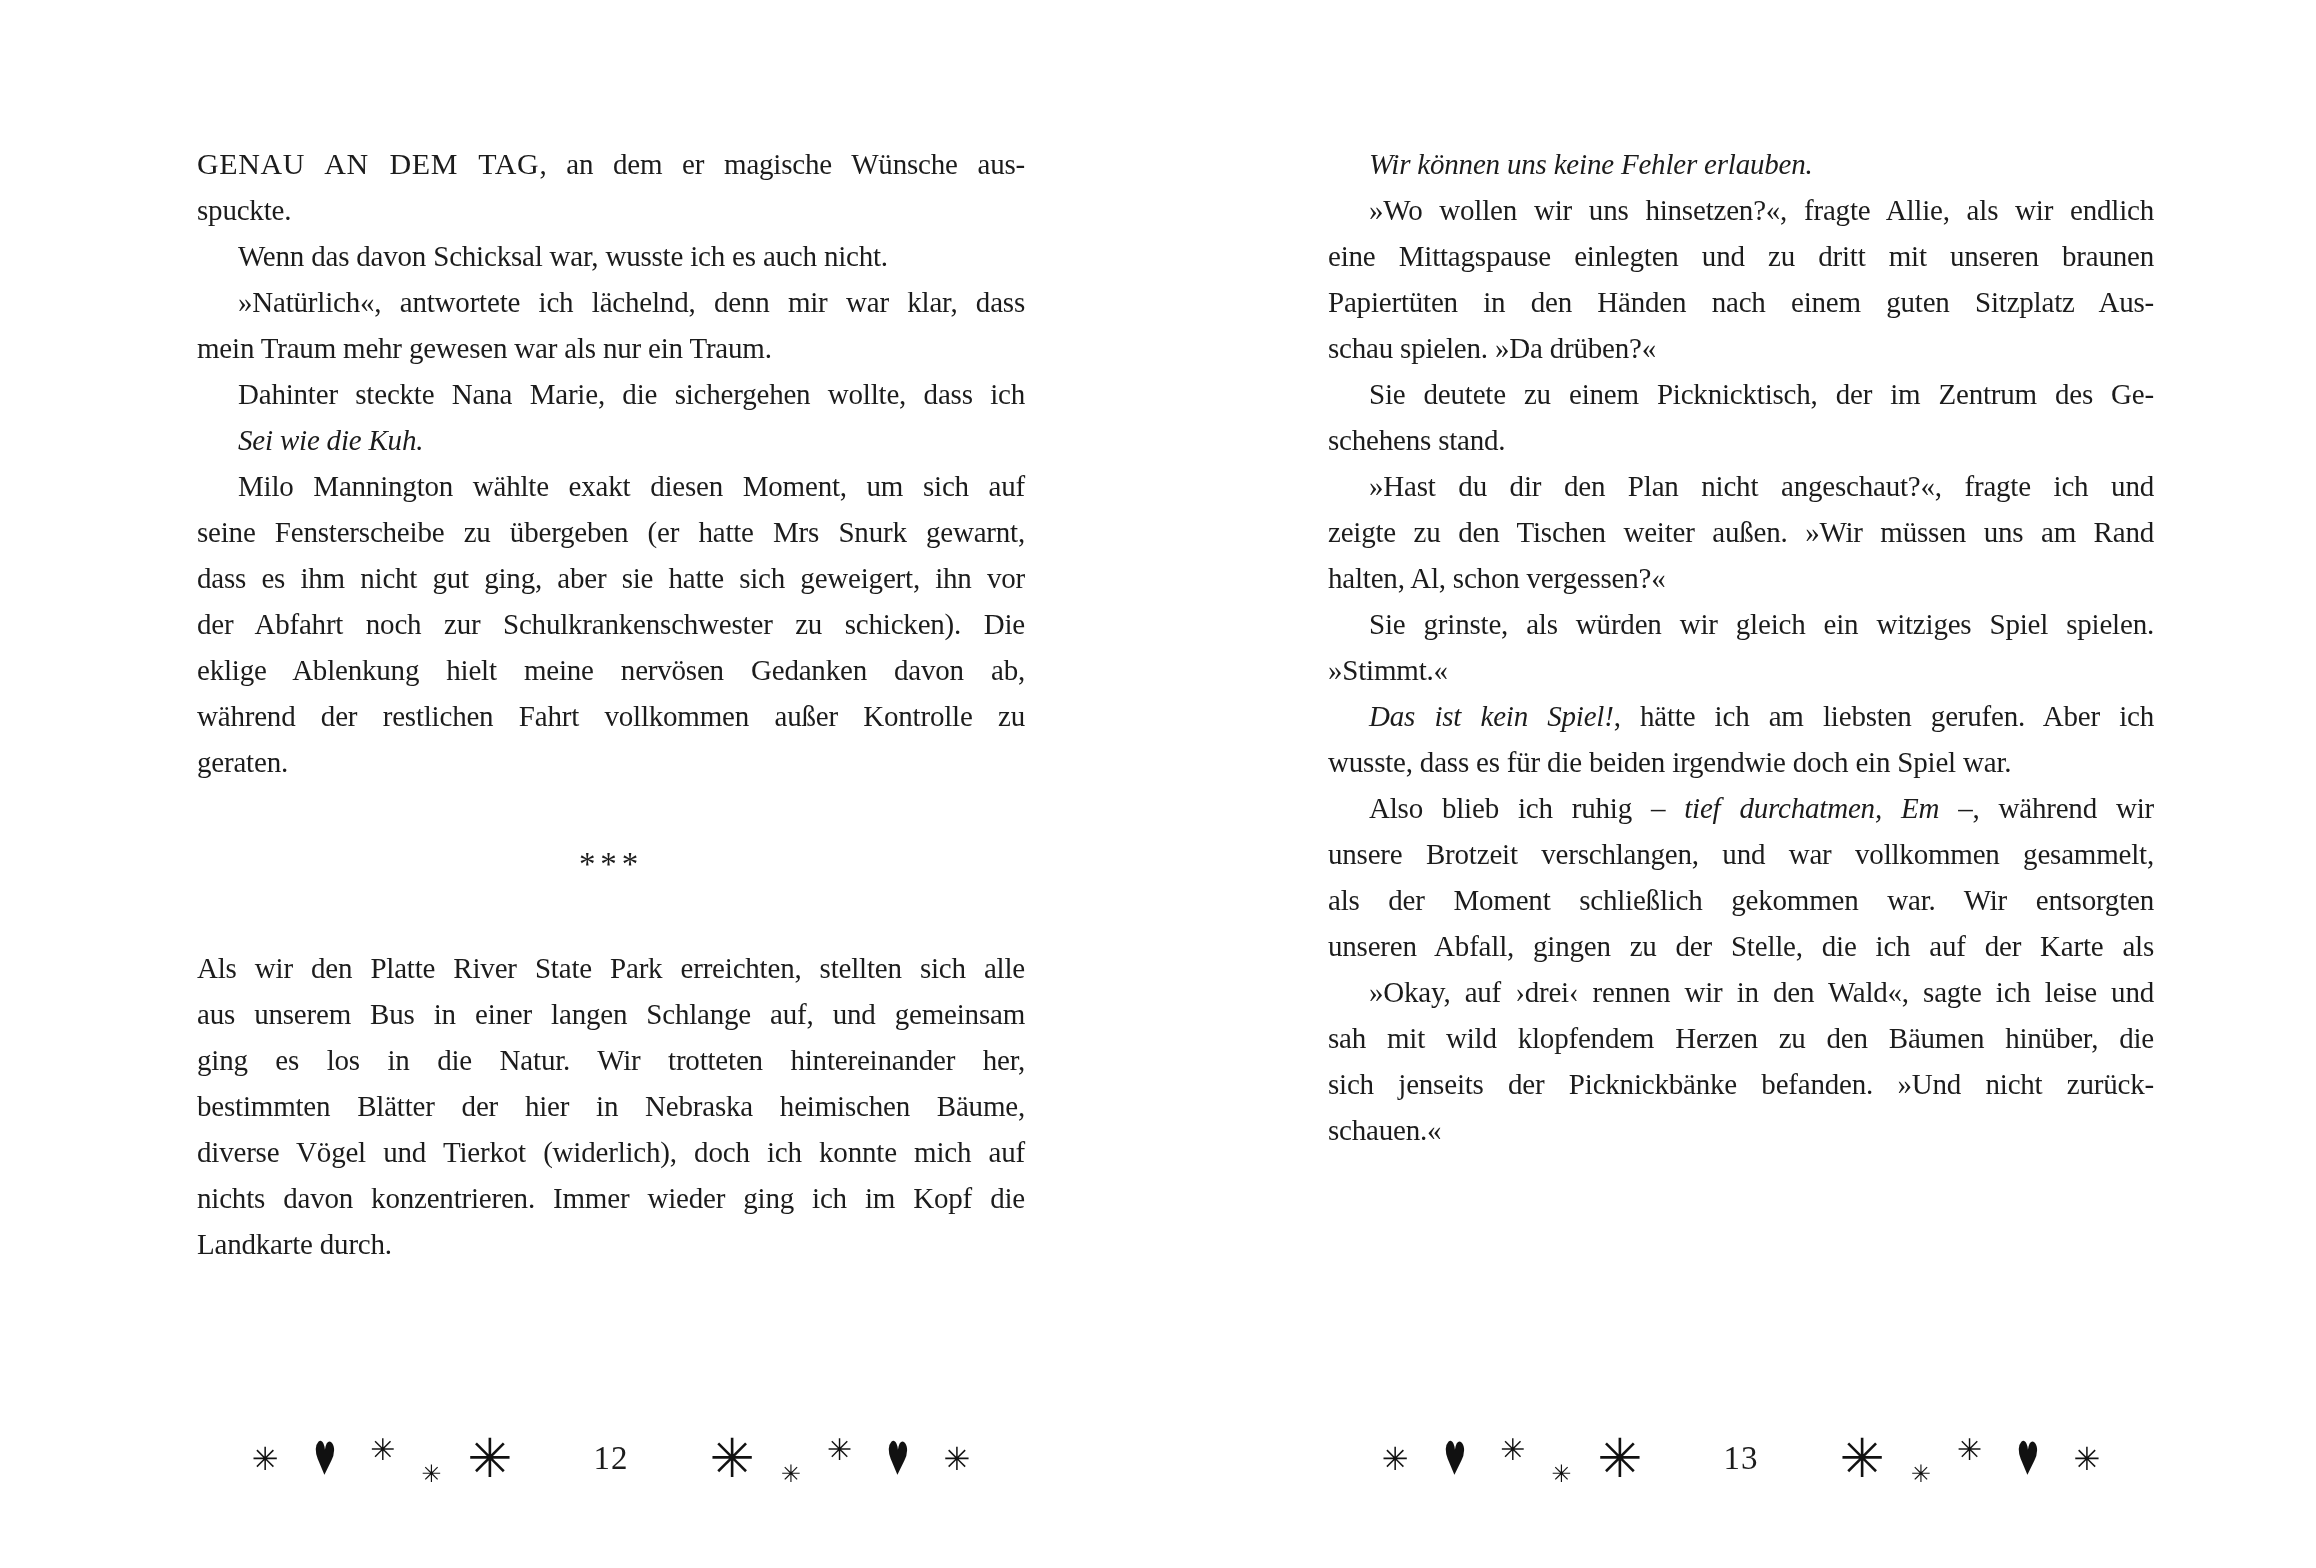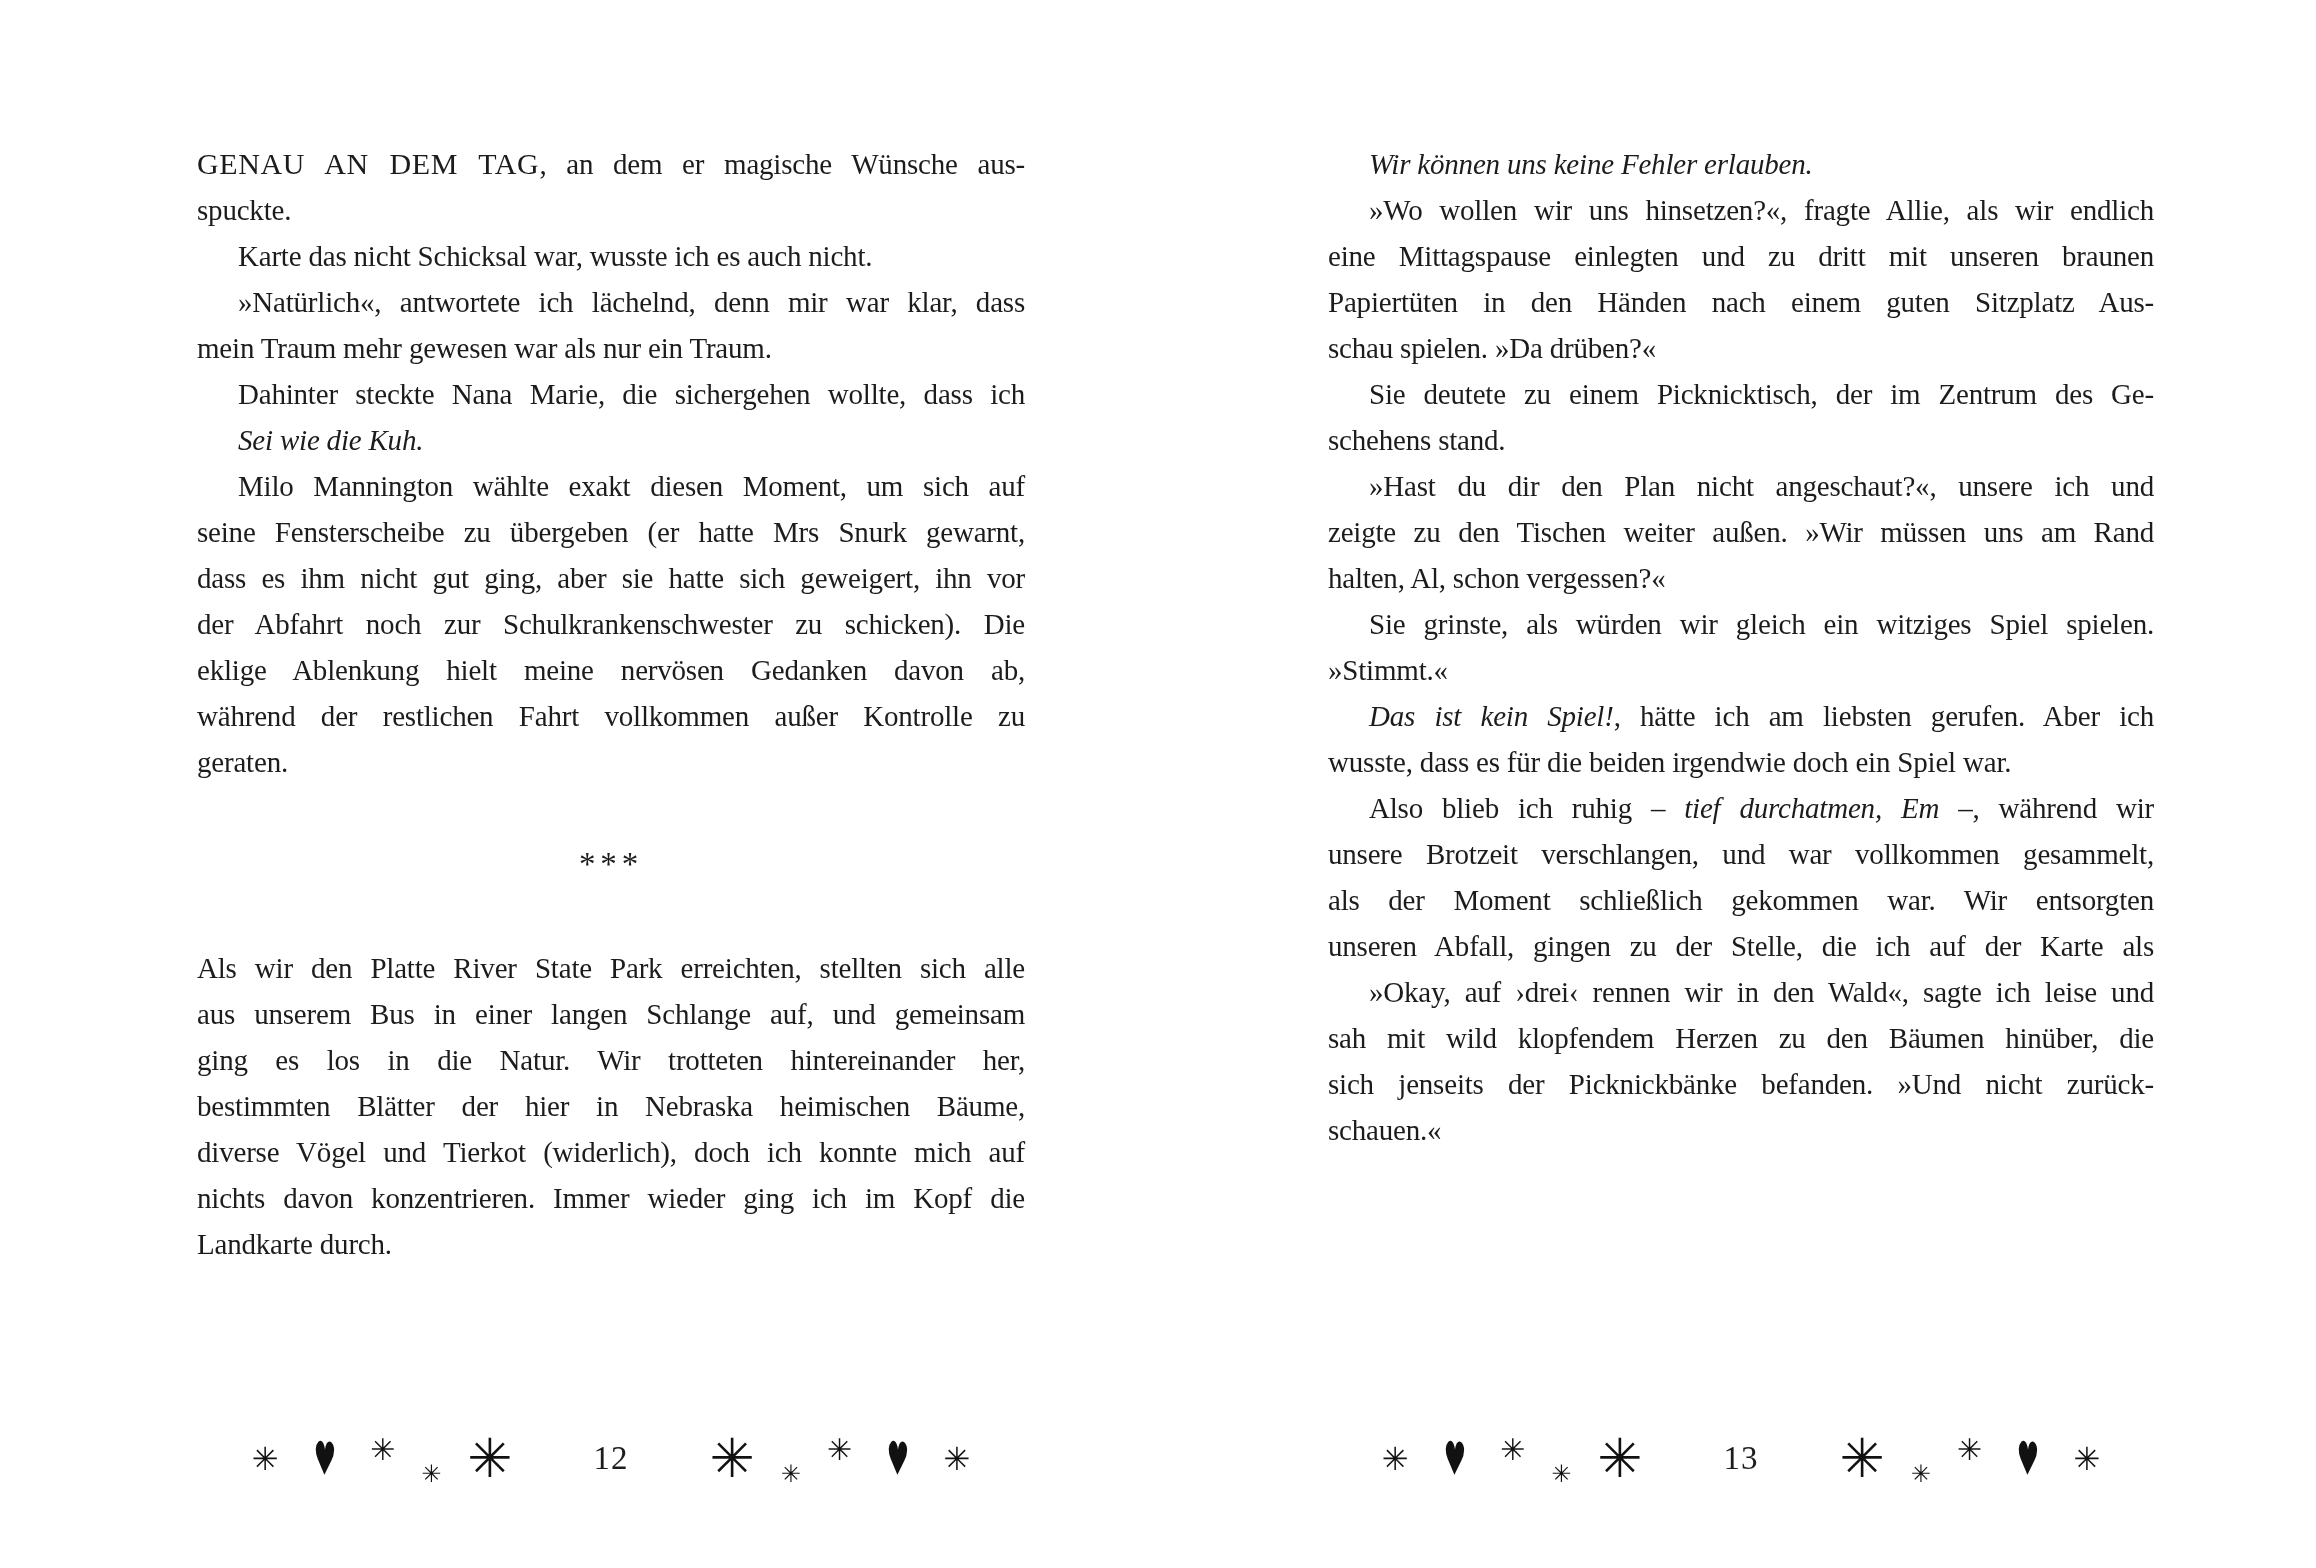--- a/index.html
+++ b/index.html
@@ -75,21 +75,21 @@
 
   .page-number { font-size: 33px; letter-spacing: 1px; }
 </style>
 </head>
 <body>
 
 <div class="page left">
   <div class="text-column">
       <div class="line"><span class="seg caps">GENAU AN DEM TAG</span><span class="seg roman">, an dem er magische Wünsche aus-</span></div>
       <div class="line last">spuckte.</div>
-      <div class="line last indent">Karte das nicht Schicksal war, wusste ich es auch nicht.</div>
+      <div class="line last indent">Wenn das davon Schicksal war, wusste ich es auch nicht.</div>
       <div class="line indent">»Natürlich«, antwortete ich lächelnd, denn mir war klar, dass</div>
       <div class="line last">mein Traum mehr gewesen war als nur ein Traum.</div>
       <div class="line indent">Dahinter steckte Nana Marie, die sichergehen wollte, dass ich</div>
       <div class="line last indent"><span class="seg italic">Sei wie die Kuh.</span></div>
       <div class="line indent">Milo Mannington wählte exakt diesen Moment, um sich auf</div>
       <div class="line">seine Fensterscheibe zu übergeben (er hatte Mrs Snurk gewarnt,</div>
       <div class="line">dass es ihm nicht gut ging, aber sie hatte sich geweigert, ihn vor</div>
       <div class="line">der Abfahrt noch zur Schulkrankenschwester zu schicken). Die</div>
       <div class="line">eklige Ablenkung hielt meine nervösen Gedanken davon ab,</div>
       <div class="line">während der restlichen Fahrt vollkommen außer Kontrolle zu</div>
@@ -124,21 +124,21 @@
 
 <div class="page right">
   <div class="text-column">
       <div class="line last indent"><span class="seg italic">Wir können uns keine Fehler erlauben.</span></div>
       <div class="line indent">»Wo wollen wir uns hinsetzen?«, fragte Allie, als wir endlich</div>
       <div class="line">eine Mittagspause einlegten und zu dritt mit unseren braunen</div>
       <div class="line">Papiertüten in den Händen nach einem guten Sitzplatz Aus-</div>
       <div class="line last">schau spielen. »Da drüben?«</div>
       <div class="line indent">Sie deutete zu einem Picknicktisch, der im Zentrum des Ge-</div>
       <div class="line last">schehens stand.</div>
-      <div class="line indent">»Hast du dir den Plan nicht angeschaut?«, unsere ich und</div>
+      <div class="line indent">»Hast du dir den Plan nicht angeschaut?«, fragte ich und</div>
       <div class="line">zeigte zu den Tischen weiter außen. »Wir müssen uns am Rand</div>
       <div class="line last">halten, Al, schon vergessen?«</div>
       <div class="line indent">Sie grinste, als würden wir gleich ein witziges Spiel spielen.</div>
       <div class="line last">»Stimmt.«</div>
       <div class="line indent"><span class="seg italic">Das ist kein Spiel!</span><span class="seg roman">, hätte ich am liebsten gerufen. Aber ich</span></div>
       <div class="line last">wusste, dass es für die beiden irgendwie doch ein Spiel war.</div>
       <div class="line indent"><span class="seg roman">Also blieb ich ruhig – </span><span class="seg italic">tief durchatmen, Em</span><span class="seg roman"> –, während wir</span></div>
       <div class="line">unsere Brotzeit verschlangen, und war vollkommen gesammelt,</div>
       <div class="line">als der Moment schließlich gekommen war. Wir entsorgten</div>
       <div class="line">unseren Abfall, gingen zu der Stelle, die ich auf der Karte als</div>

